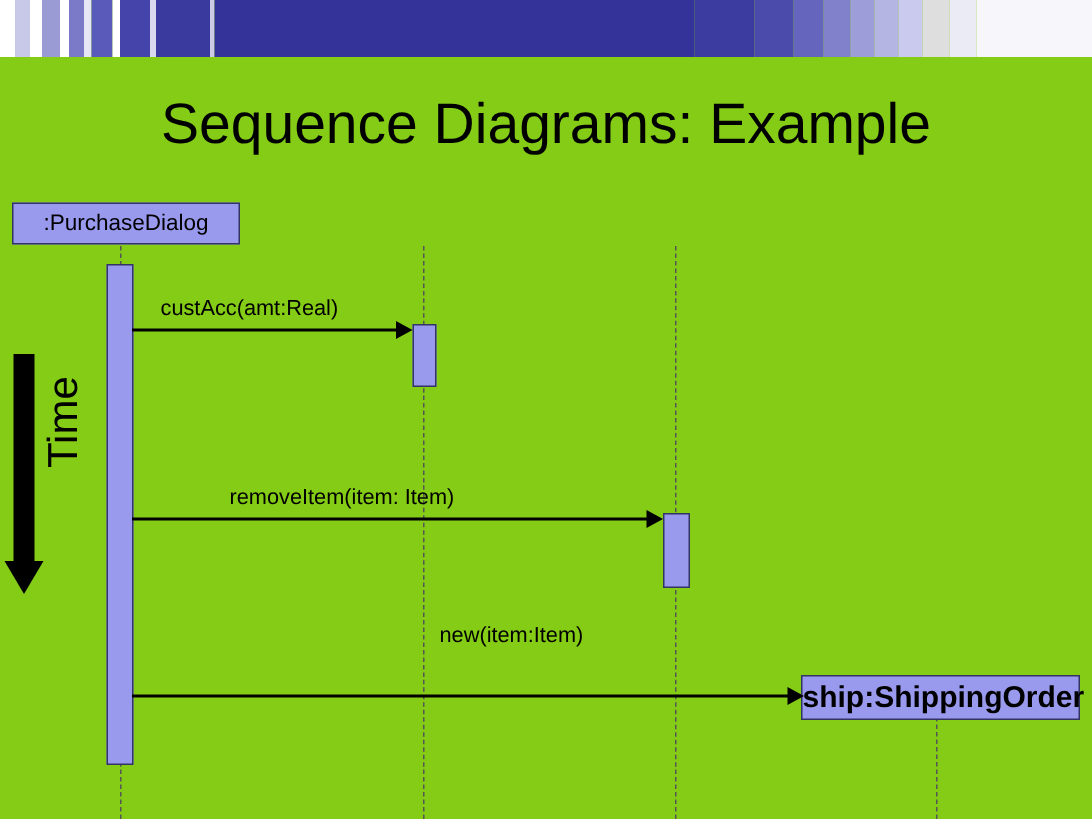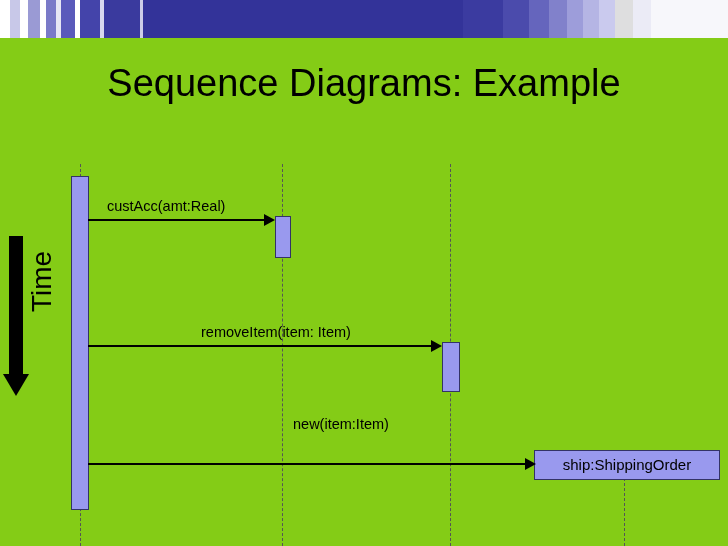--- a/index.html
+++ b/index.html
@@ -150,31 +150,32 @@
     <div class="band" style="left:651px;width:77px;background:#f7f7fb;"></div>
   </div>
 
   <div id="title">Sequence Diagrams: Example</div>
 
   <div class="lifeline" style="left:80px; top:164px; height:382px;"></div>
   <div class="lifeline" style="left:282px; top:164px; height:382px;"></div>
   <div class="lifeline" style="left:450px; top:164px; height:382px;"></div>
   <div class="lifeline" style="left:624px; top:478px; height:68px;"></div>
 
-  <div class="lifeline-head" style="left:534px; top:450px; width:186px; height:30px; line-height:28px; font-size:15px;">ship:ShippingOrder</div>
+  <div class="lifeline-head" style="left:8px; top:135px; width:152px;">:PurchaseDialog</div>
+  <div class="lifeline-head" style="left:534px; top:450px; width:186px; height:30px; line-height:28px; font-size:20px;font-weight:bold;">ship:ShippingOrder</div>
 
   <div class="activation" style="left:71px; top:176px; width:18px; height:334px;"></div>
   <div class="activation" style="left:275px; top:216px; width:16px; height:42px;"></div>
   <div class="activation" style="left:442px; top:342px; width:18px; height:50px;"></div>
 
   <div class="msg-label" style="left:107px; top:198px;">custAcc(amt:Real)</div>
   <div class="msg-line" style="left:88px; top:219px; width:180px;"></div>
   <div class="msg-arrow" style="left:264px; top:214px;"></div>
 
-  <div class="msg-label" style="left:153px; top:324px;margin-left:48px;">removeItem(item: Item)</div>
+  <div class="msg-label" style="left:153px; top:324px;">removeItem(item: Item)</div>
   <div class="msg-line" style="left:88px; top:345px; width:348px;"></div>
   <div class="msg-arrow" style="left:431px; top:340px;"></div>
 
   <div class="msg-label" style="left:293px; top:416px;">new(item:Item)</div>
   <div class="msg-line" style="left:88px; top:463px; width:442px;"></div>
   <div class="msg-arrow" style="left:525px; top:458px;"></div>
 
   <div id="time-arrow-shaft" style="left:9px; top:236px; width:14px; height:140px;"></div>
   <div id="time-arrow-head" style="left:3px; top:374px;"></div>
   <div id="time-label" style="left:26px; top:312px;">Time</div>

